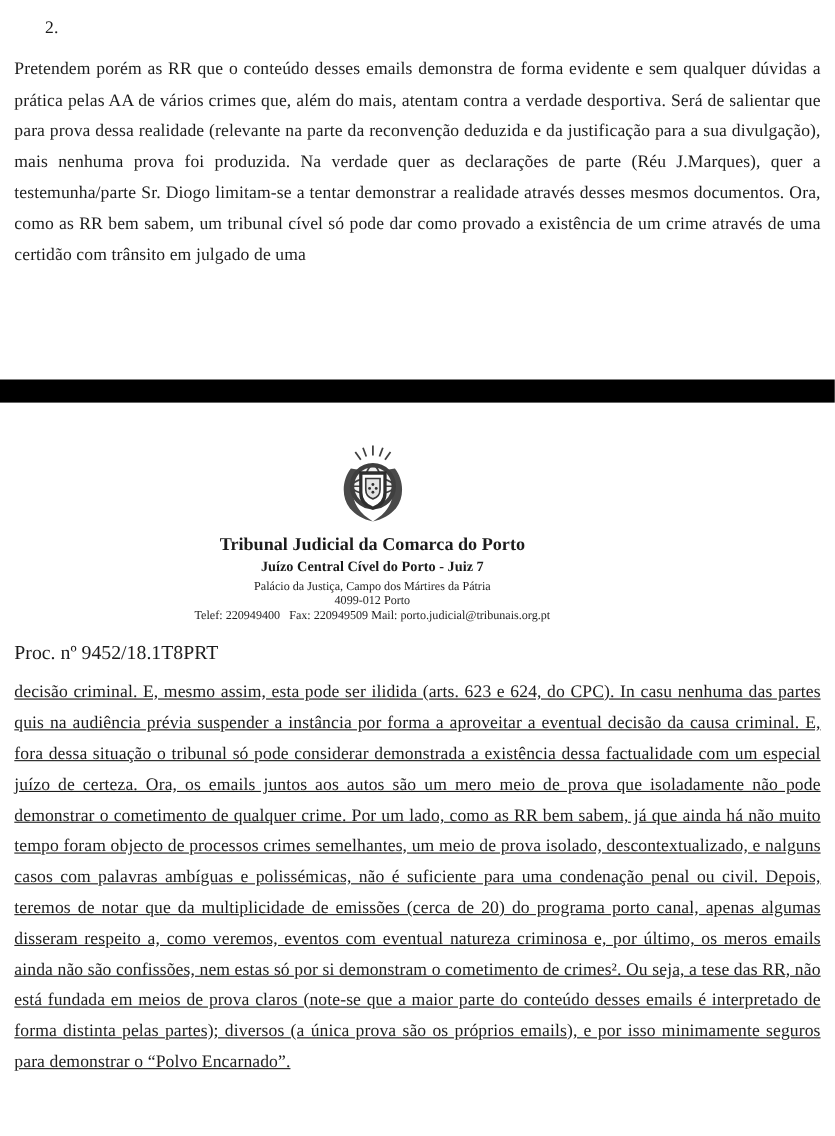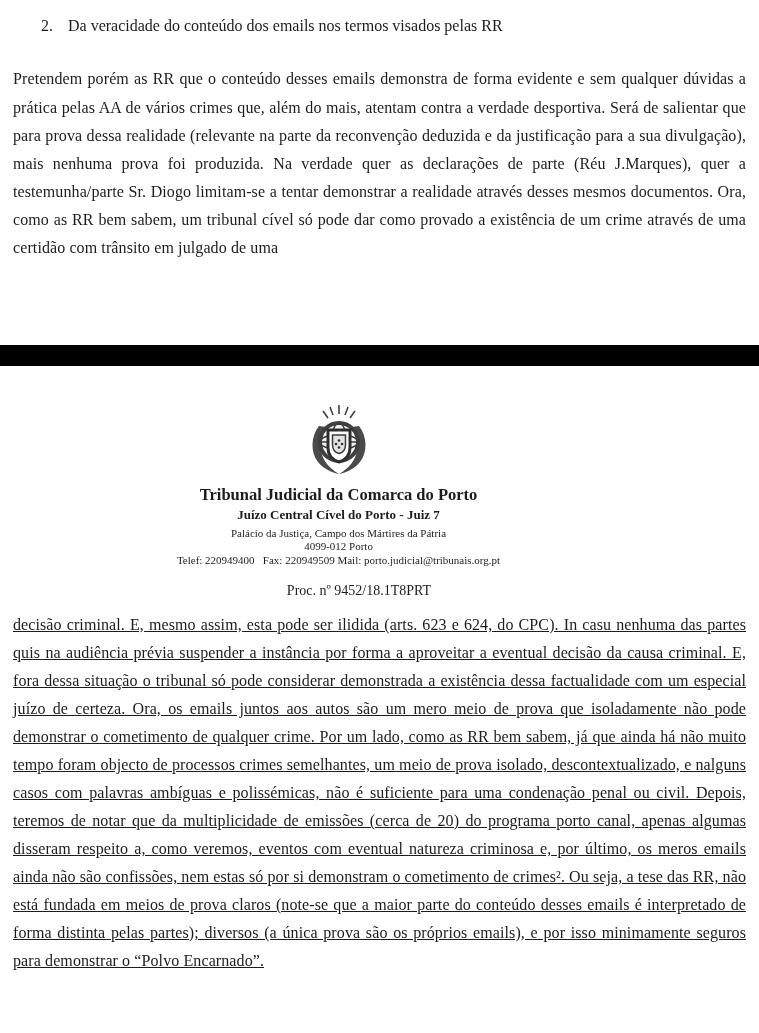--- a/index.html
+++ b/index.html
@@ -19,21 +19,21 @@
     overflow: hidden;
   }
   .heading-row {
     display: flex;
     margin-left: 28px;
     font-size: 16px;
     line-height: 1.4;
   }
   .heading-num { min-width: 27px; }
   .para {
-    margin-top: 28px;
+    margin-top: 12px;
     font-size: 16px;
     line-height: 1.76;
     text-align: justify;
     letter-spacing: 0.1px;
   }
   .separator {
     height: 21px;
     background: #000000;
     width: 100%;
   }
@@ -47,36 +47,35 @@
   .crest { display: block; margin: 0 auto 4px auto; }
   .court-name  { font-weight: bold; font-size: 16.5px; line-height: 1.3; }
   .court-division { font-weight: bold; font-size: 13px; margin-top: 2px; line-height: 1.25; }
   .court-addr, .court-postal, .court-contacts {
     font-size: 11px;
     line-height: 1.25;
   }
   .court-addr { margin-top: 3px; }
   .court-contacts { white-space: pre-wrap; }
   .proc-number {
-    text-align: center;
-    font-size: 14px;
+    text-align: left;
+    font-size: 18px;
     margin-top: 15px;
     padding-right: 41px;
   }
   .page-2 .para { margin-top: 12px; line-height: 1.75; text-decoration: underline; }
 </style>
 </head>
 <body>
 
 <div class="document">
 
   <section class="page-1">
     <div class="heading-row">
       <span class="heading-num">2.</span>
-      <span class="heading-title">Da veracidade do conteúdo dos emails nos termos visados pelas RR</span>
     </div>
     <p class="para">Pretendem porém as RR que o conteúdo desses emails demonstra de forma evidente e sem qualquer dúvidas a prática pelas AA de vários crimes que, além do mais, atentam contra a verdade desportiva. Será de salientar que para prova dessa realidade (relevante na parte da reconvenção deduzida e da justificação para a sua divulgação), mais nenhuma prova foi produzida. Na verdade quer as declarações de parte (Réu J.Marques), quer a testemunha/parte Sr. Diogo limitam-se a tentar demonstrar a realidade através desses mesmos documentos. Ora, como as RR bem sabem, um tribunal cível só pode dar como provado a existência de um crime através de uma certidão com trânsito em julgado de uma</p>
   </section>
 
   <div class="separator"></div>
 
   <section class="page-2">
     <header class="court-header">
       <svg class="crest" width="60" height="76" viewBox="0 0 60 76" xmlns="http://www.w3.org/2000/svg">
 

